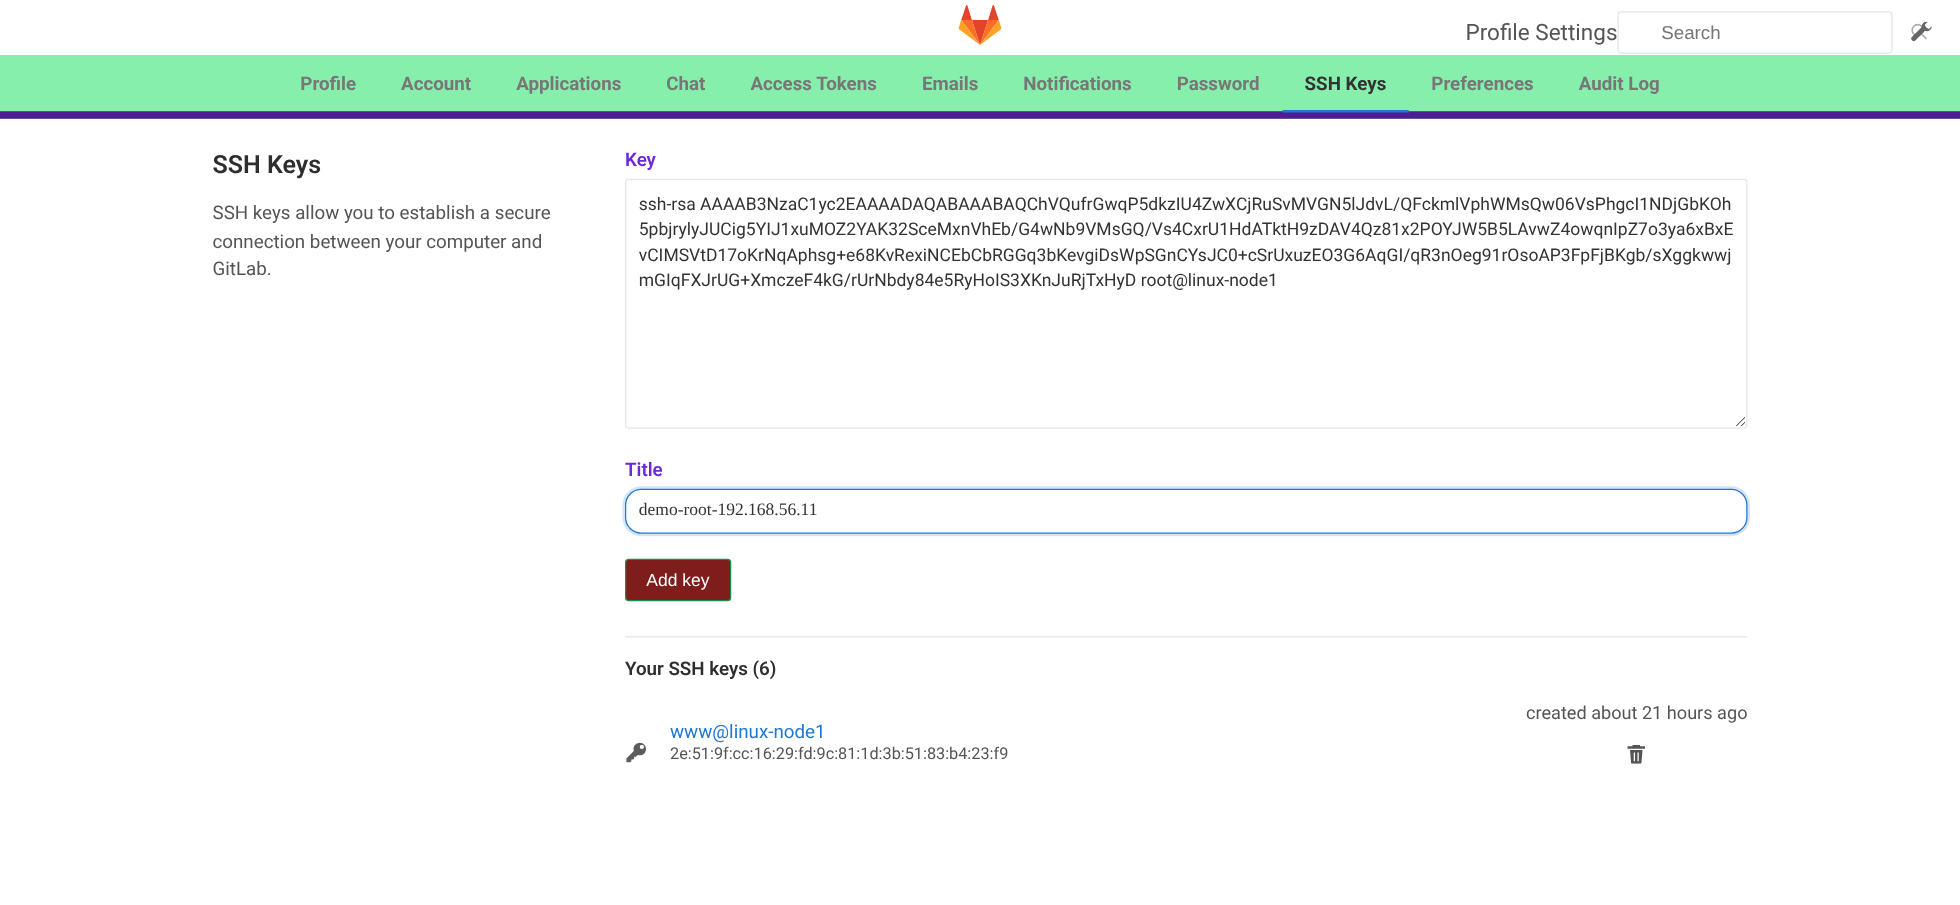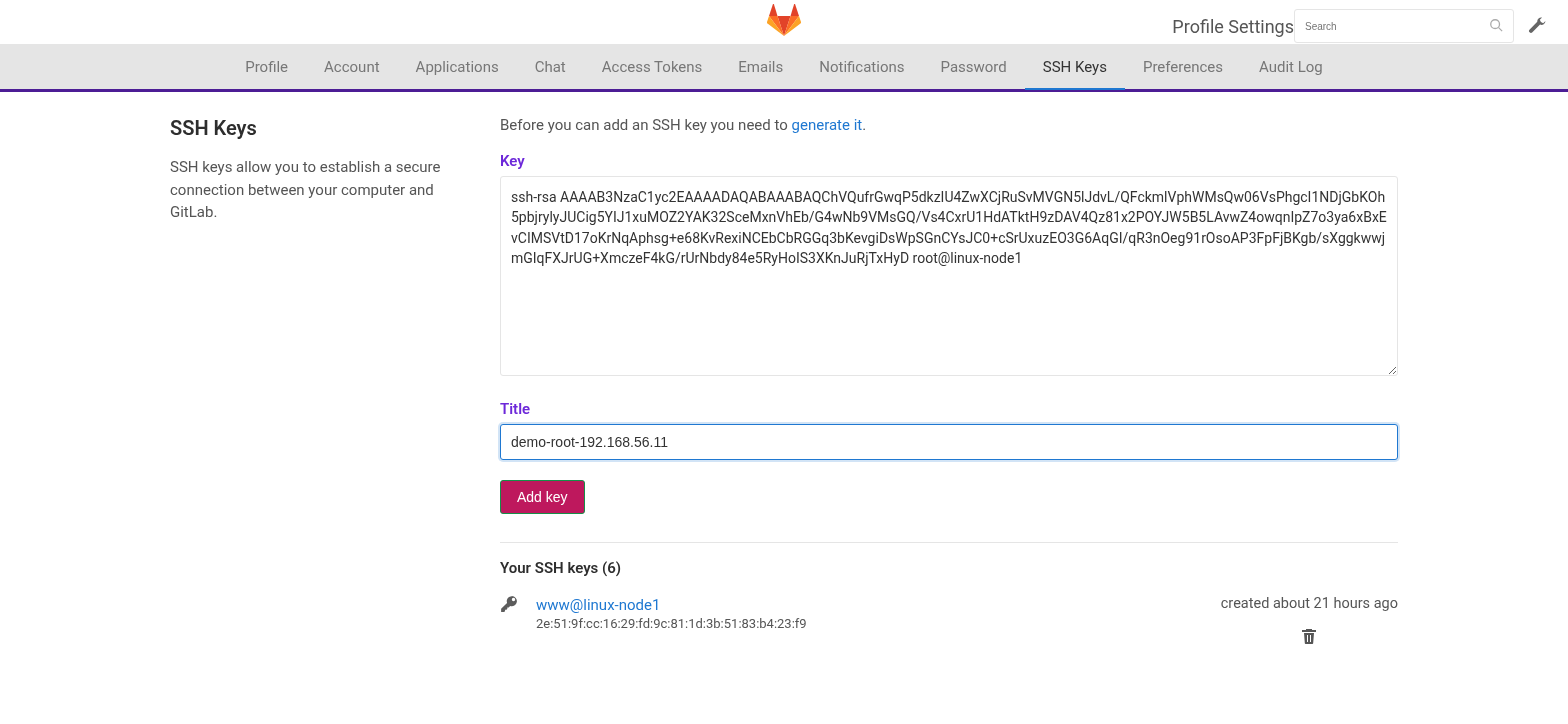--- a/index.html
+++ b/index.html
@@ -3,45 +3,45 @@
   <meta charset="utf-8">
   <style>
     * { box-sizing: border-box; margin: 0; padding: 0; }
     body { font-family: -apple-system, BlinkMacSystemFont, "Segoe UI", Roboto, "Helvetica Neue", Arial, sans-serif; color: #333; background: #fff; }
     .top-bar { display: flex; align-items: center; justify-content: flex-end; padding: 8px 16px 0 16px; position: relative; height: 44px; }
     .title { font-size: 18px; color: #555; font-weight: 400; }
     .logo-wrap { position: absolute; left: 50%; transform: translateX(-50%); top: 2px; }
     .logo-wrap svg { width: 36px; height: 36px; display: block; }
     .right-tools { display: flex; align-items: center; gap: 8px; }
     .search-box { width: 220px; height: 34px; border: 1px solid #e5e5e5; border-radius: 3px; display: flex; align-items: center; padding: 0 10px; }
-    .search-box input { border: none; outline: none; flex: 1; font-size: 10px; color: #555; background: transparent; }
+    .search-box input { border: none; outline: none; flex: 1; font-size: 15px; color: #555; background: transparent; margin-left: 24px; }
     .search-box .sicon { color: #999; }
     .wrench { color: #666; padding: 6px; cursor: pointer; }
     .wrench svg { width: 18px; height: 18px; display: block; }
-    .nav-bar { border-bottom: 3px solid #4c1d95; background: #e5e5e5; }
+    .nav-bar { border-bottom: 6px solid #4c1d95; background: #86efac; font-weight: bold; }
     .nav { display: flex; justify-content: center; gap: 0; }
     .nav a { padding: 14px 18px 13px 18px; font-size: 15px; color: #777; text-decoration: none; cursor: pointer; position: relative; display: inline-block; }
     .nav a.active { color: #333; }
     .nav a.active::after { content: ''; position: absolute; left: 0; right: 0; bottom: -1px; height: 2px; background: #1f78d1; }
     .content { max-width: 1260px; margin: 0 auto; padding: 24px 16px 40px 16px; display: flex; gap: 40px; }
     .side { width: 290px; flex-shrink: 0; }
     .side h2 { font-size: 20px; font-weight: 600; color: #2e2e2e; margin-bottom: 16px; }
     .side p { font-size: 15px; color: #555; line-height: 1.5; }
     .main { flex: 1; min-width: 0; }
     .main h3 { font-size: 15px; font-weight: 600; color: #2e2e2e; margin-bottom: 12px; }
     .main p.hint { font-size: 15px; color: #555; margin-bottom: 18px; }
     .main p.hint a { color: #1f78d1; text-decoration: none; cursor: pointer; }
     .form-label { font-size: 15px; color: #6d28d9; font-weight: 600; margin-bottom: 6px; display: block; }
     textarea.key-ta { width: 100%; height: 200px; border: 1px solid #e5e5e5; border-radius: 3px; padding: 10px; font-size: 14px; color: #333; resize: vertical; font-family: inherit; line-height: 1.45; word-break: break-all; }
-    .title-input { width: 100%; height: 36px; border: 1px solid #1f78d1; border-radius: 3px; padding: 0 10px; font-size: 14px; color: #333; box-shadow: 0 0 0 2px rgba(31,120,209,0.2); outline: none; }
+    .title-input { width: 100%; height: 36px; border: 1px solid #1f78d1; border-radius: 13px; padding: 0 10px; font-size: 14px; color: #333; box-shadow: 0 0 0 2px rgba(31,120,209,0.2); outline: none; font-family: Liberation Serif, serif; }
     .section-gap { margin-top: 20px; }
-    .btn { display: inline-block; padding: 8px 16px; background: #be185d; color: #fff; border: 1px solid #168f48; border-radius: 3px; font-size: 14px; cursor: pointer; font-weight: 400; }
+    .btn { display: inline-block; padding: 8px 16px; background: #7f1d1d; color: #fff; border: 1px solid #168f48; border-radius: 3px; font-size: 14px; cursor: pointer; font-weight: 400; }
     .divider { border-top: 1px solid #e5e5e5; margin: 28px 0 16px 0; }
     .keys-title { font-size: 15px; font-weight: 600; color: #2e2e2e; margin-bottom: 18px; }
-    .key-row { display: flex; align-items: flex-start; gap: 18px; }
+    .key-row { display: flex; align-items: flex-end; gap: 18px; }
     .key-icon { color: #5c5c5c; }
     .key-icon svg { width: 18px; height: 18px; display: block; }
     .key-info { flex: 1; }
     .key-info .kname { color: #1f78d1; font-size: 15px; text-decoration: none; cursor: pointer; }
     .key-info .fingerprint { color: #555; font-size: 13px; margin-top: 2px; }
     .key-meta { display: flex; align-items: center; gap: 16px; color: #555; font-size: 14.5px; flex-direction: column; }
     .trash { color: #555; cursor: pointer; }
     .trash svg { width: 16px; height: 16px; display: block; }
   </style>
 </head>
@@ -93,23 +93,20 @@
     <a>Audit Log</a>
   </nav>
 </div>
 
 <div class="content">
   <aside class="side">
     <h2>SSH Keys</h2>
     <p>SSH keys allow you to establish a secure connection between your computer and GitLab.</p>
   </aside>
   <main class="main">
-    <p class="hint">
-      <span>Before you can add an SSH key you need to </span><a>generate it</a><span>.</span>
-    </p>
     <label class="form-label">Key</label>
     <textarea class="key-ta" style="">ssh-rsa AAAAB3NzaC1yc2EAAAADAQABAAABAQChVQufrGwqP5dkzIU4ZwXCjRuSvMVGN5lJdvL/QFckmlVphWMsQw06VsPhgcI1NDjGbKOh5pbjrylyJUCig5YIJ1xuMOZ2YAK32SceMxnVhEb/G4wNb9VMsGQ/Vs4CxrU1HdATktH9zDAV4Qz81x2POYJW5B5LAvwZ4owqnIpZ7o3ya6xBxEvCIMSVtD17oKrNqAphsg+e68KvRexiNCEbCbRGGq3bKevgiDsWpSGnCYsJC0+cSrUxuzEO3G6AqGI/qR3nOeg91rOsoAP3FpFjBKgb/sXggkwwjmGIqFXJrUG+XmczeF4kG/rUrNbdy84e5RyHoIS3XKnJuRjTxHyD root@linux-node1</textarea>
 
     <div class="section-gap">
       <label class="form-label">Title</label>
       <input class="title-input" type="text" value="demo-root-192.168.56.11" style="">
     </div>
 
     <div class="section-gap">
       <button class="btn">Add key</button>

